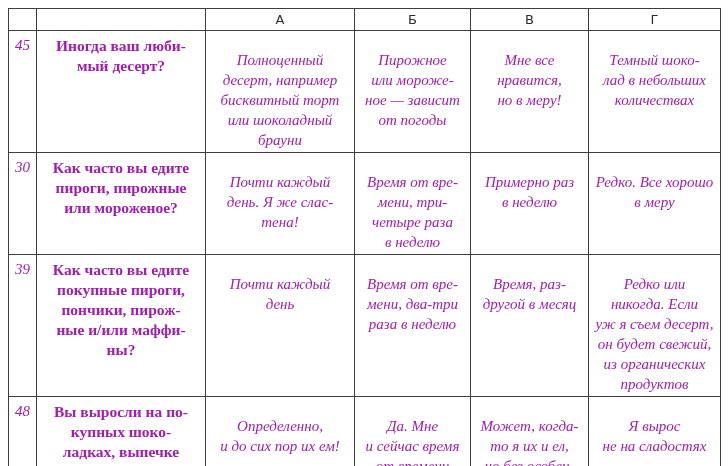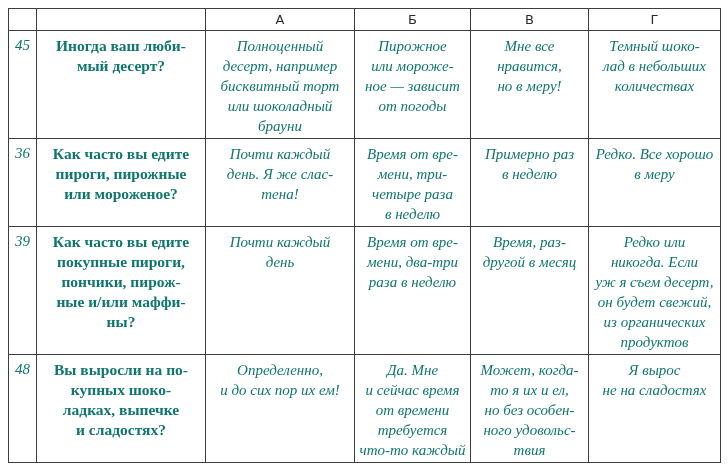--- a/index.html
+++ b/index.html
@@ -17,21 +17,21 @@
     top: 8px;
     width: 712px;
     border-collapse: collapse;
     table-layout: fixed;
   }
   .quiz th, .quiz td {
     border: 1.6px solid #3d3d3d;
     vertical-align: top;
     text-align: center;
     padding: 4px 3px 2px 3px;
-    color: #0f766e;
+    color: #a21caf;
     overflow: hidden;
   }
   .quiz thead th {
     height: 17px;
     padding: 2px 0;
     vertical-align: middle;
     font-family: "DejaVu Sans", "Liberation Sans", sans-serif;
     font-weight: 400;
     font-size: 13px;
     color: #2b2b2b;
@@ -47,21 +47,21 @@
     font-size: 15.5px;
     line-height: 20px;
     white-space: pre-line;
     padding-top: 5px;
   }
   .quiz td.ans {
     font-style: italic;
     font-size: 15px;
     line-height: 20px;
     white-space: pre-line;
-    padding-top: 5px;
+    padding-top: 19px;
   }
   tr.r45 { height: 97px; }
   tr.r46 { height: 87px; }
   tr.r47 { height: 125px; }
   tr.r48 { height: 102px; margin-top: 24px; }
   col.c-num { width: 28px; }
   col.c-q   { width: 169px; }
   col.c-a   { width: 149px; }
   col.c-b   { width: 116px; }
   col.c-v   { width: 118px; }
@@ -104,21 +104,21 @@
 ное — зависит
 от погоды</td>
       <td class="ans">Мне все
 нравится,
 но в меру!</td>
       <td class="ans">Темный шоко-
 лад в небольших
 количествах</td>
     </tr>
     <tr class="r46">
-      <td class="num">36</td>
+      <td class="num">30</td>
       <td class="q">Как часто вы едите
 пироги, пирожные
 или мороженое?</td>
       <td class="ans">Почти каждый
 день. Я же слас-
 тена!</td>
       <td class="ans">Время от вре-
 мени, три-
 четыре раза
 в неделю</td>

